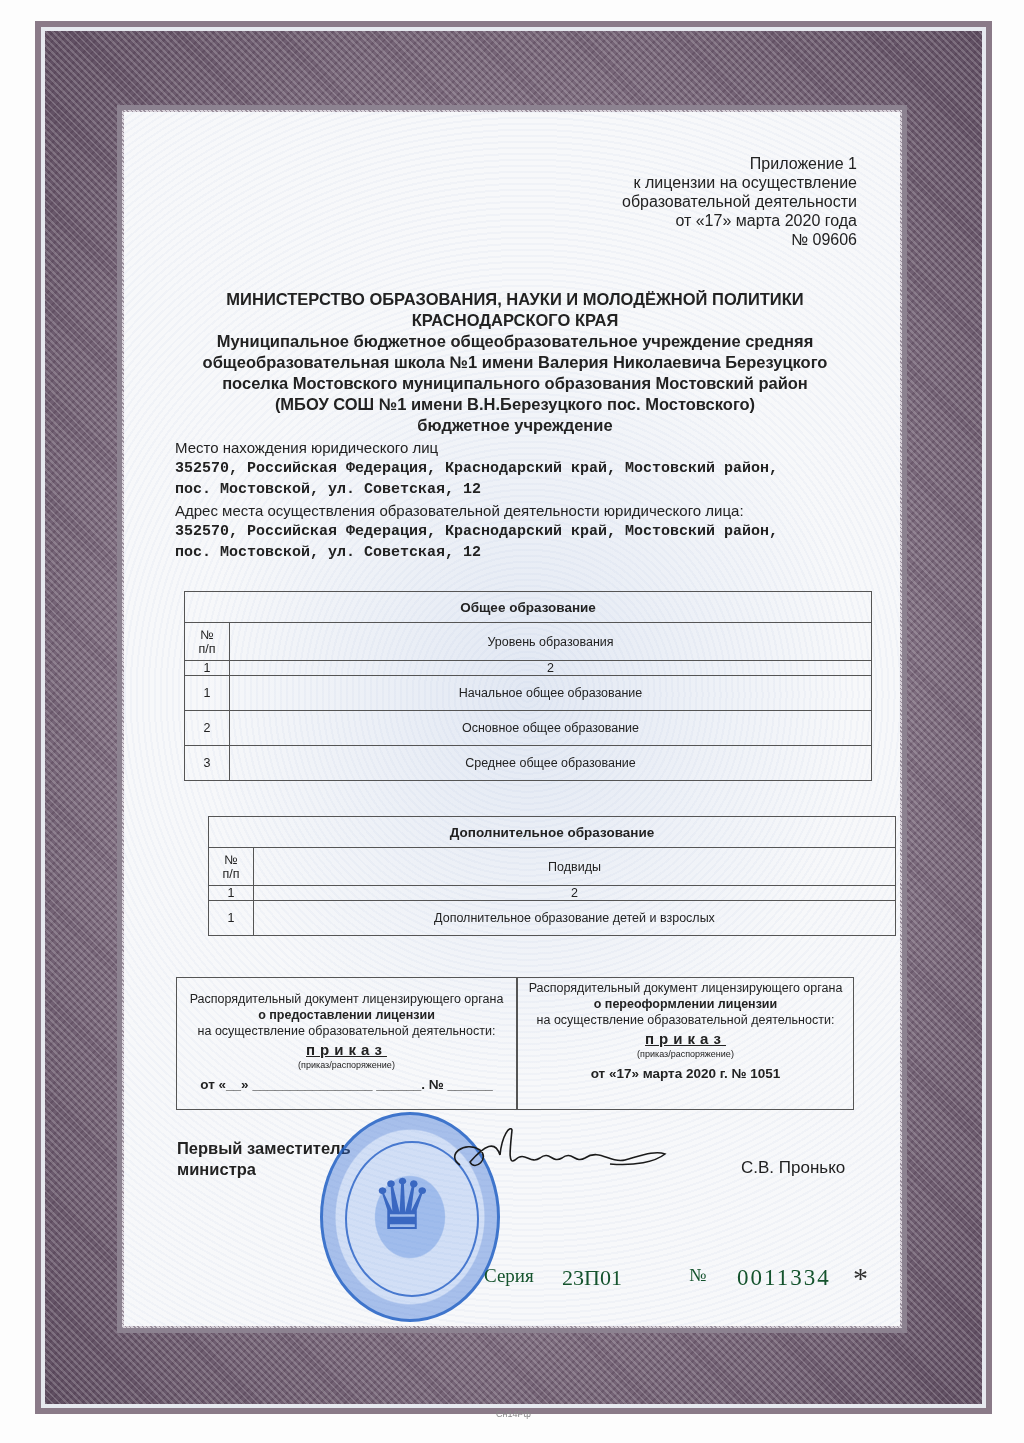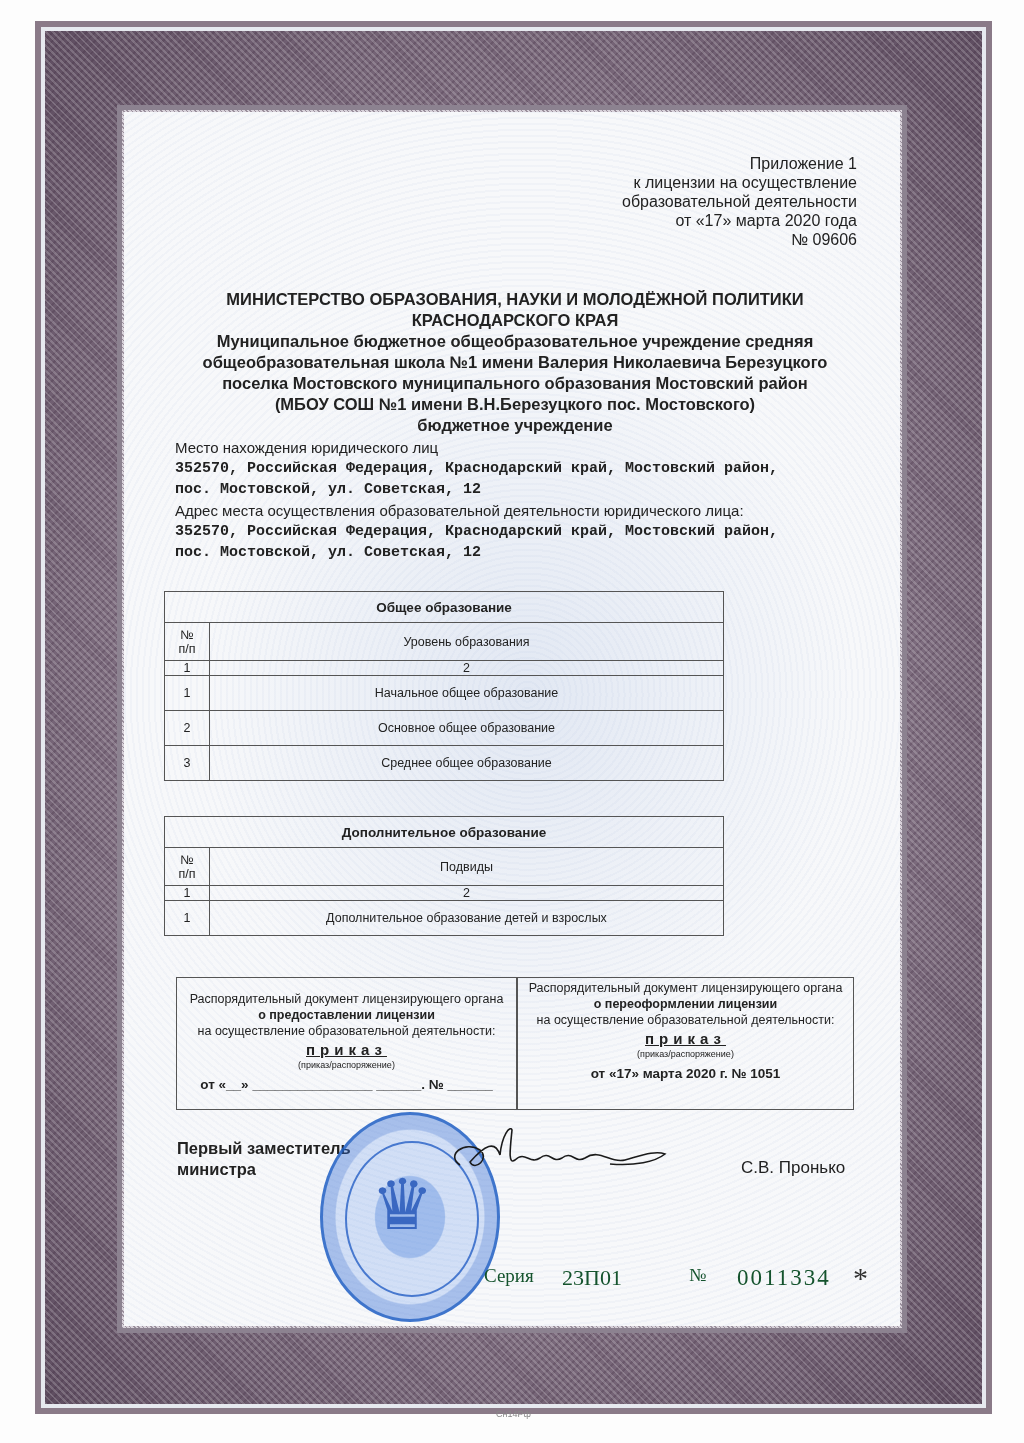--- a/index.html
+++ b/index.html
@@ -18,26 +18,26 @@
     background:
       radial-gradient(ellipse 60% 45% at 52% 48%,rgba(170,190,225,.28),rgba(255,255,255,0) 70%),
       repeating-radial-gradient(circle at 52% 48%,rgba(150,170,210,.07) 0 2px,transparent 2px 6px),
       #f7f8fa;}
   .content{position:absolute;left:0;top:0;width:1024px;height:1443px;}
   .appendix{position:absolute;right:167px;top:154px;text-align:right;font-size:16px;line-height:19px;}
   .appendix .b{font-weight:normal;}
   .header{position:absolute;left:160px;width:710px;top:261px;text-align:center;font-weight:bold;font-size:16.5px;line-height:21px;margin-top:28px;}
   .addr{position:absolute;left:175px;top:437px;font-size:15px;line-height:21px;}
   .addr .b{font-weight:bold;font-family:Liberation Mono, monospace;}
-  table.lic{position:absolute;left:164px;border-collapse:collapse;width:560px;font-size:12.5px;}
+  table.lic{position:absolute;left:184px;border-collapse:collapse;width:688px;font-size:12.5px;}
   table.lic td{border:1.3px solid #555;text-align:center;padding:0;}
   table.lic td.num{width:44px;}
   table.lic .title{font-weight:bold;font-size:13.5px;height:30px;}
   .t1{top:591px;}
-  .t2{top:816px;}
+  .t2{top:816px;margin-left:24px;}
   .doc-box{position:absolute;top:977px;border:1.3px solid #555;box-sizing:border-box;text-align:center;font-size:12.5px;line-height:16px;}
   .doc-left{left:176px;width:341px;height:133px;padding-top:13px;}
   .doc-right{left:517px;width:337px;height:133px;padding-top:2px;}
   .doc-box .b{font-weight:bold;}
   .prikaz{font-weight:bold;font-size:15px;letter-spacing:5px;text-decoration:underline;display:inline-block;margin-top:3px;}
   .small{font-size:9px;line-height:12px;}
   .date-line{font-weight:bold;font-size:13.5px;margin-top:6px;}
   .signer{position:absolute;left:177px;top:1138px;font-weight:bold;font-size:16.5px;line-height:21px;}
   .signer-name{position:absolute;left:741px;top:1158px;font-size:17px;}
   .series{position:absolute;top:1265px;font-family:"Liberation Serif",serif;color:#14532d;}

